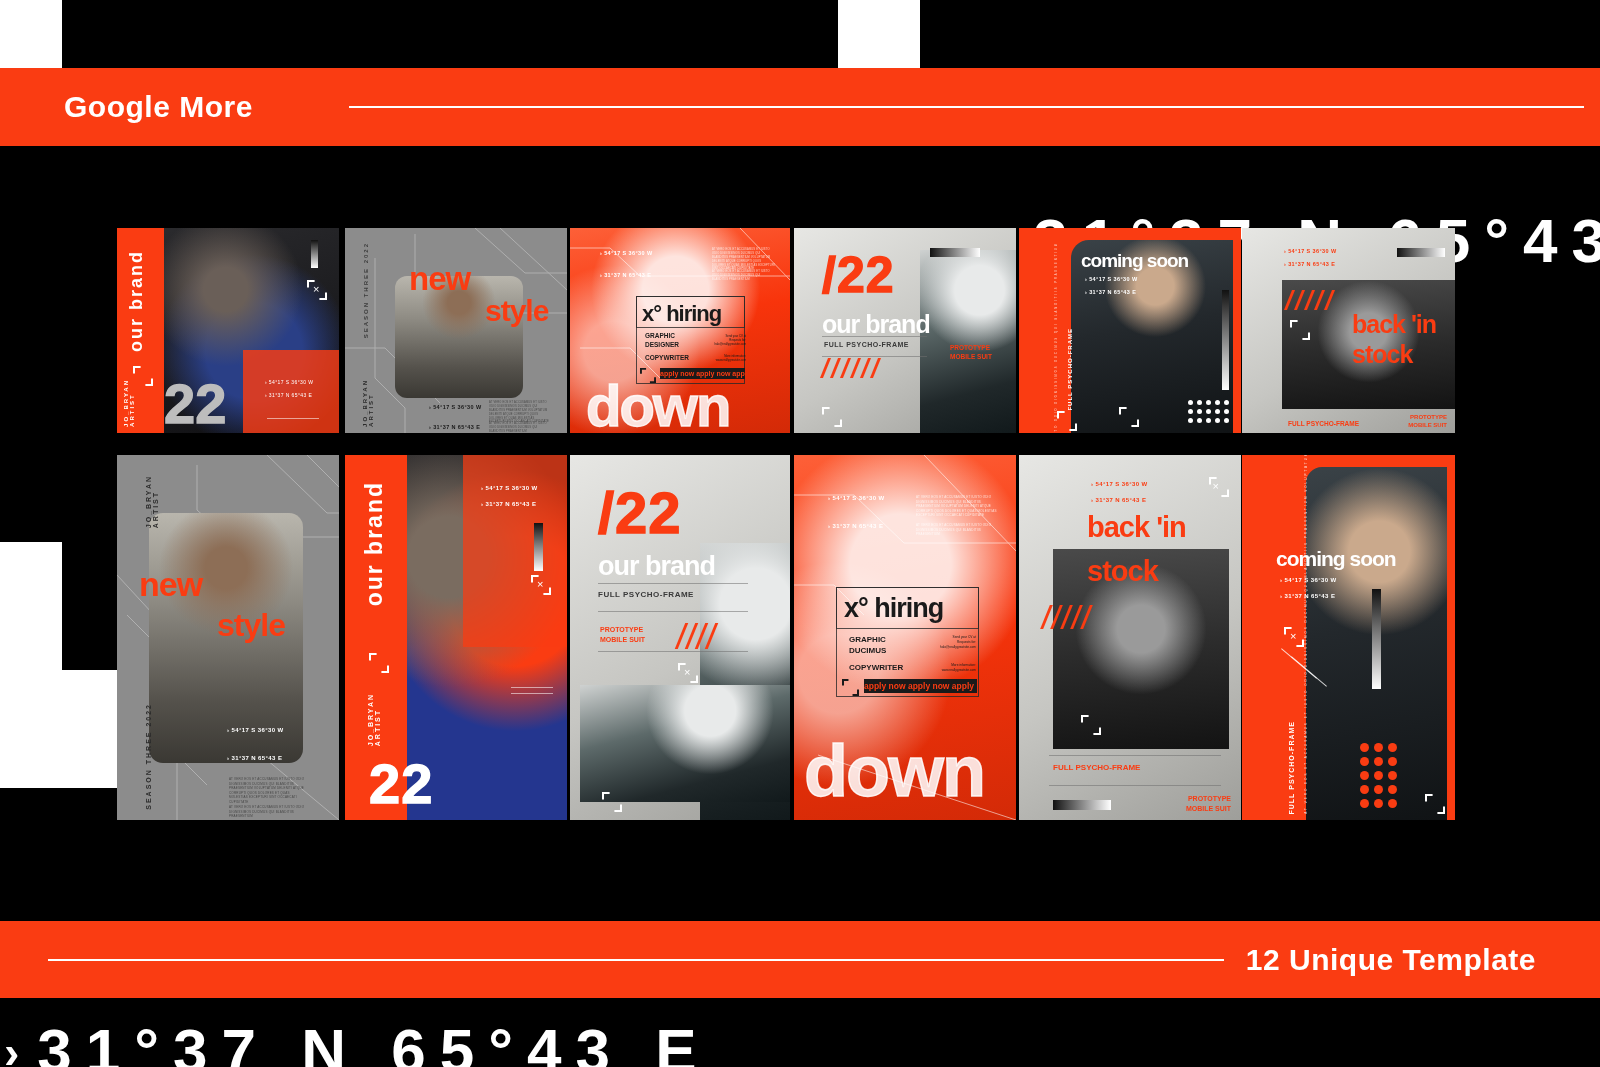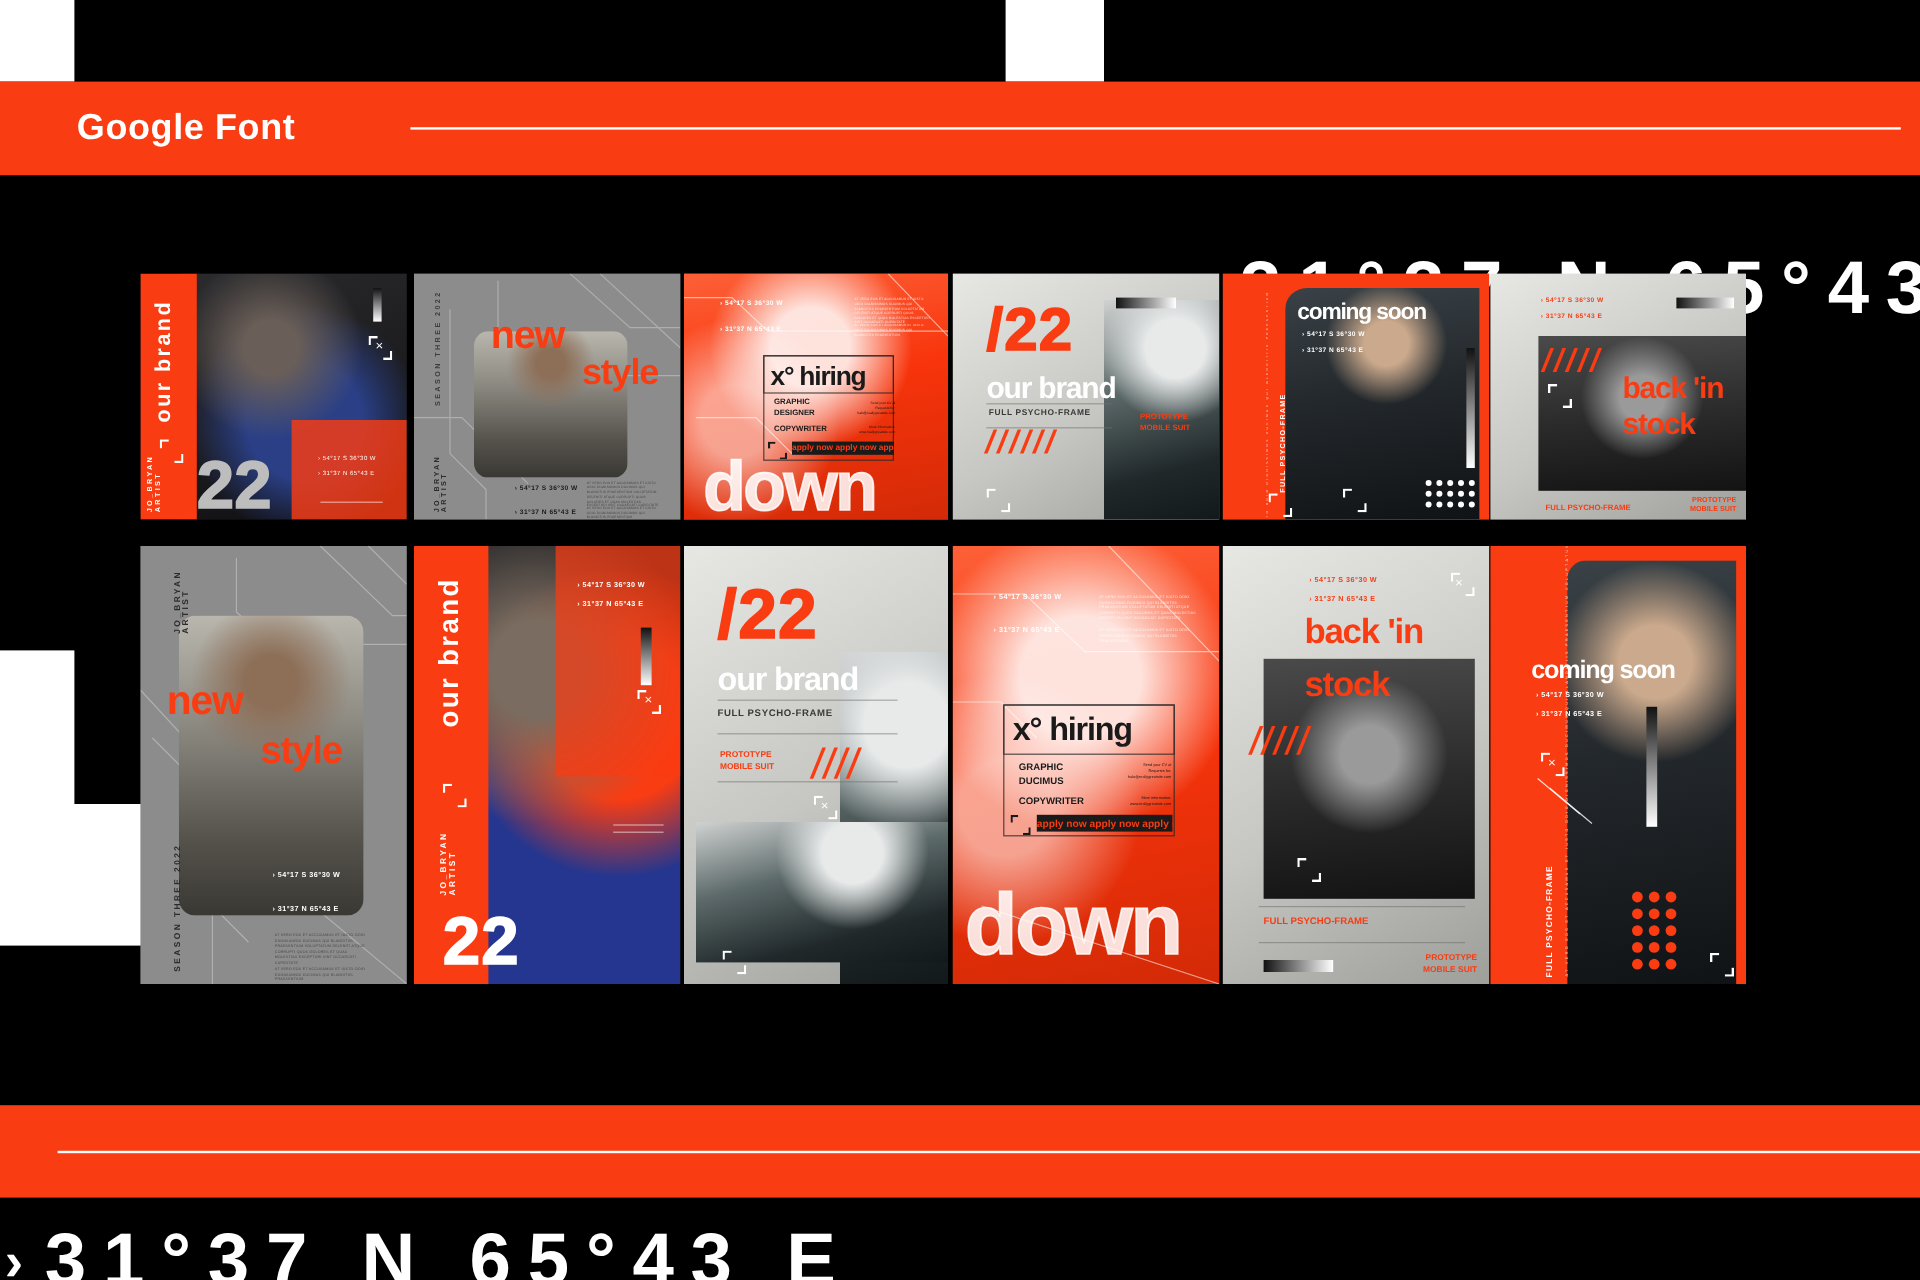--- a/index.html
+++ b/index.html
@@ -128,21 +128,21 @@
 <div class="notch" id="notch-tl"></div>
 <div class="notch" id="notch-top-mid"></div>
 <div class="notch" id="notch-left-a"></div>
 <div class="notch" id="notch-left-b"></div>
 
 <div class="bigcoord" id="bigcoord-top">
   <span class="chev">›</span><span>31°37 N  65°43</span>
 </div>
 
 <div class="bar" id="bar-top">
-  <div class="bar-title">Google Font</div>
+  <div class="bar-title">Google More</div>
   <div class="bar-rule" id="top-rule"></div>
 </div>
 
 <div id="card-grid">
 
   <div class="card r1 c1 bg-dark">
     <div class="photo ph-man1" style="left:33px;top:0;right:0;bottom:0;"></div>
     <div style="position:absolute;left:0;top:0;width:47px;height:100%;background:#fa3c12;"></div>
     <div class="vtext" style="left:9px;top:22px;font-size:18px;font-weight:700;color:#fff;">our brand</div>
     <div class="vtext" style="left:6px;bottom:6px;font-size:6px;font-weight:700;color:#fff;white-space:pre;">JO_BRYAN
@@ -426,17 +426,18 @@
     </div>
     <div class="bracket" style="right:14px;bottom:10px;color:#fff;"></div>
     <div style="position:absolute;left:34px;top:208px;width:46px;height:1px;background:#fff;transform:rotate(40deg);opacity:.8;"></div>
     <div style="position:absolute;left:44px;top:216px;width:46px;height:1px;background:#fff;transform:rotate(40deg);opacity:.8;"></div>
   </div>
 
 </div>
 
 <div class="bar" id="bar-bottom">
   <div class="bar-rule" id="bottom-rule"></div>
+  <div class="bar-title">12 Unique Template</div>
 </div>
 
 <div class="bigcoord" id="bigcoord-bottom">
   <span class="chev">›</span><span>31°37 N  65°43 E</span>
 </div>
 
 </body></html>

